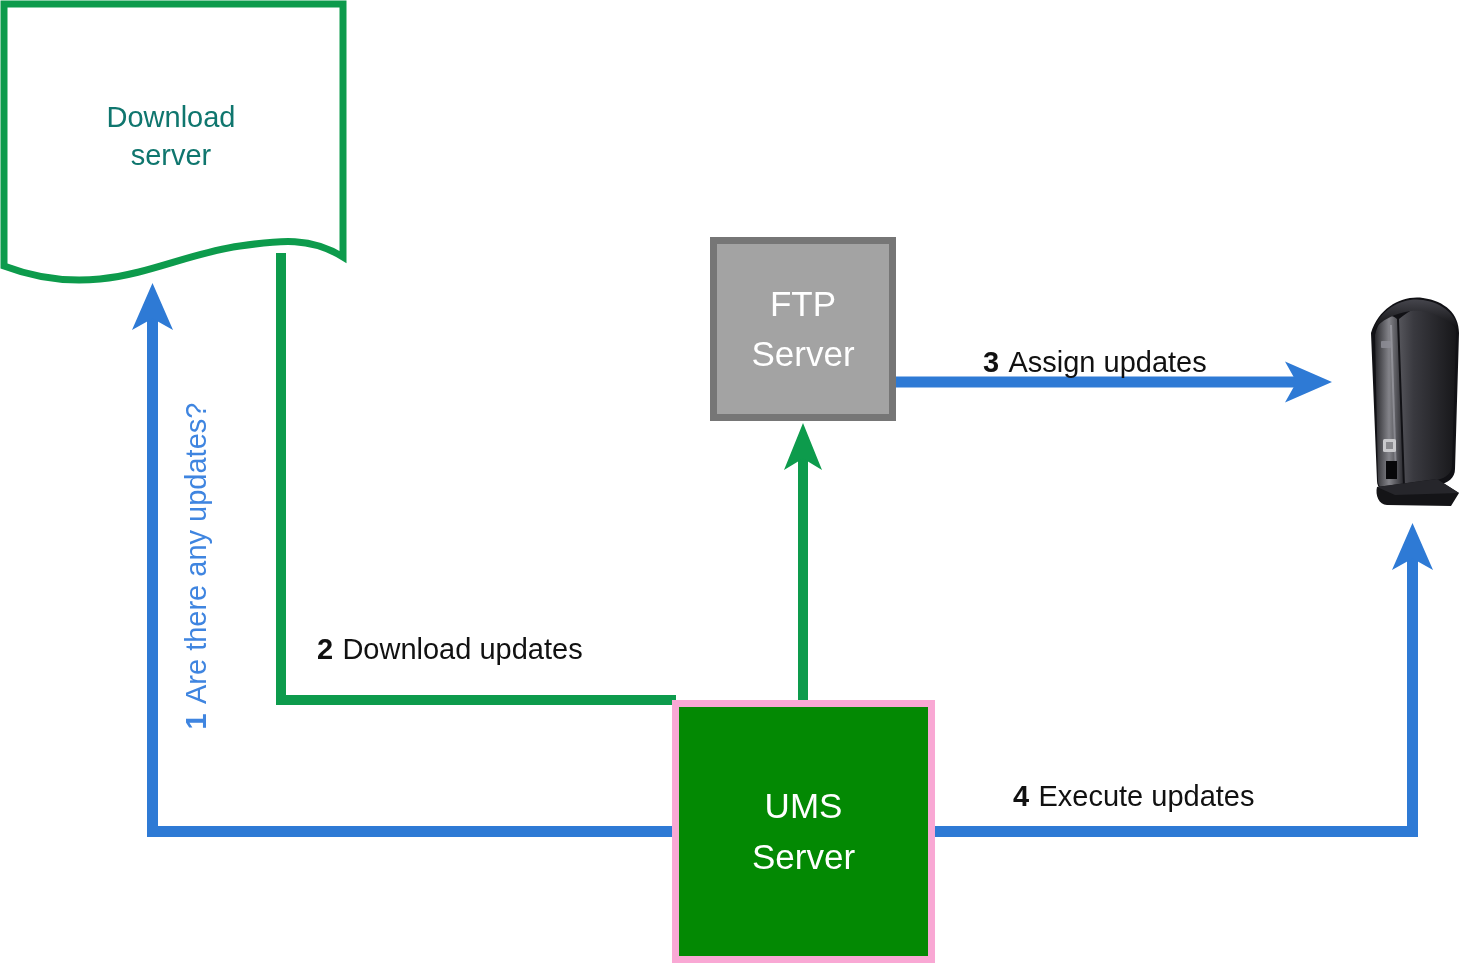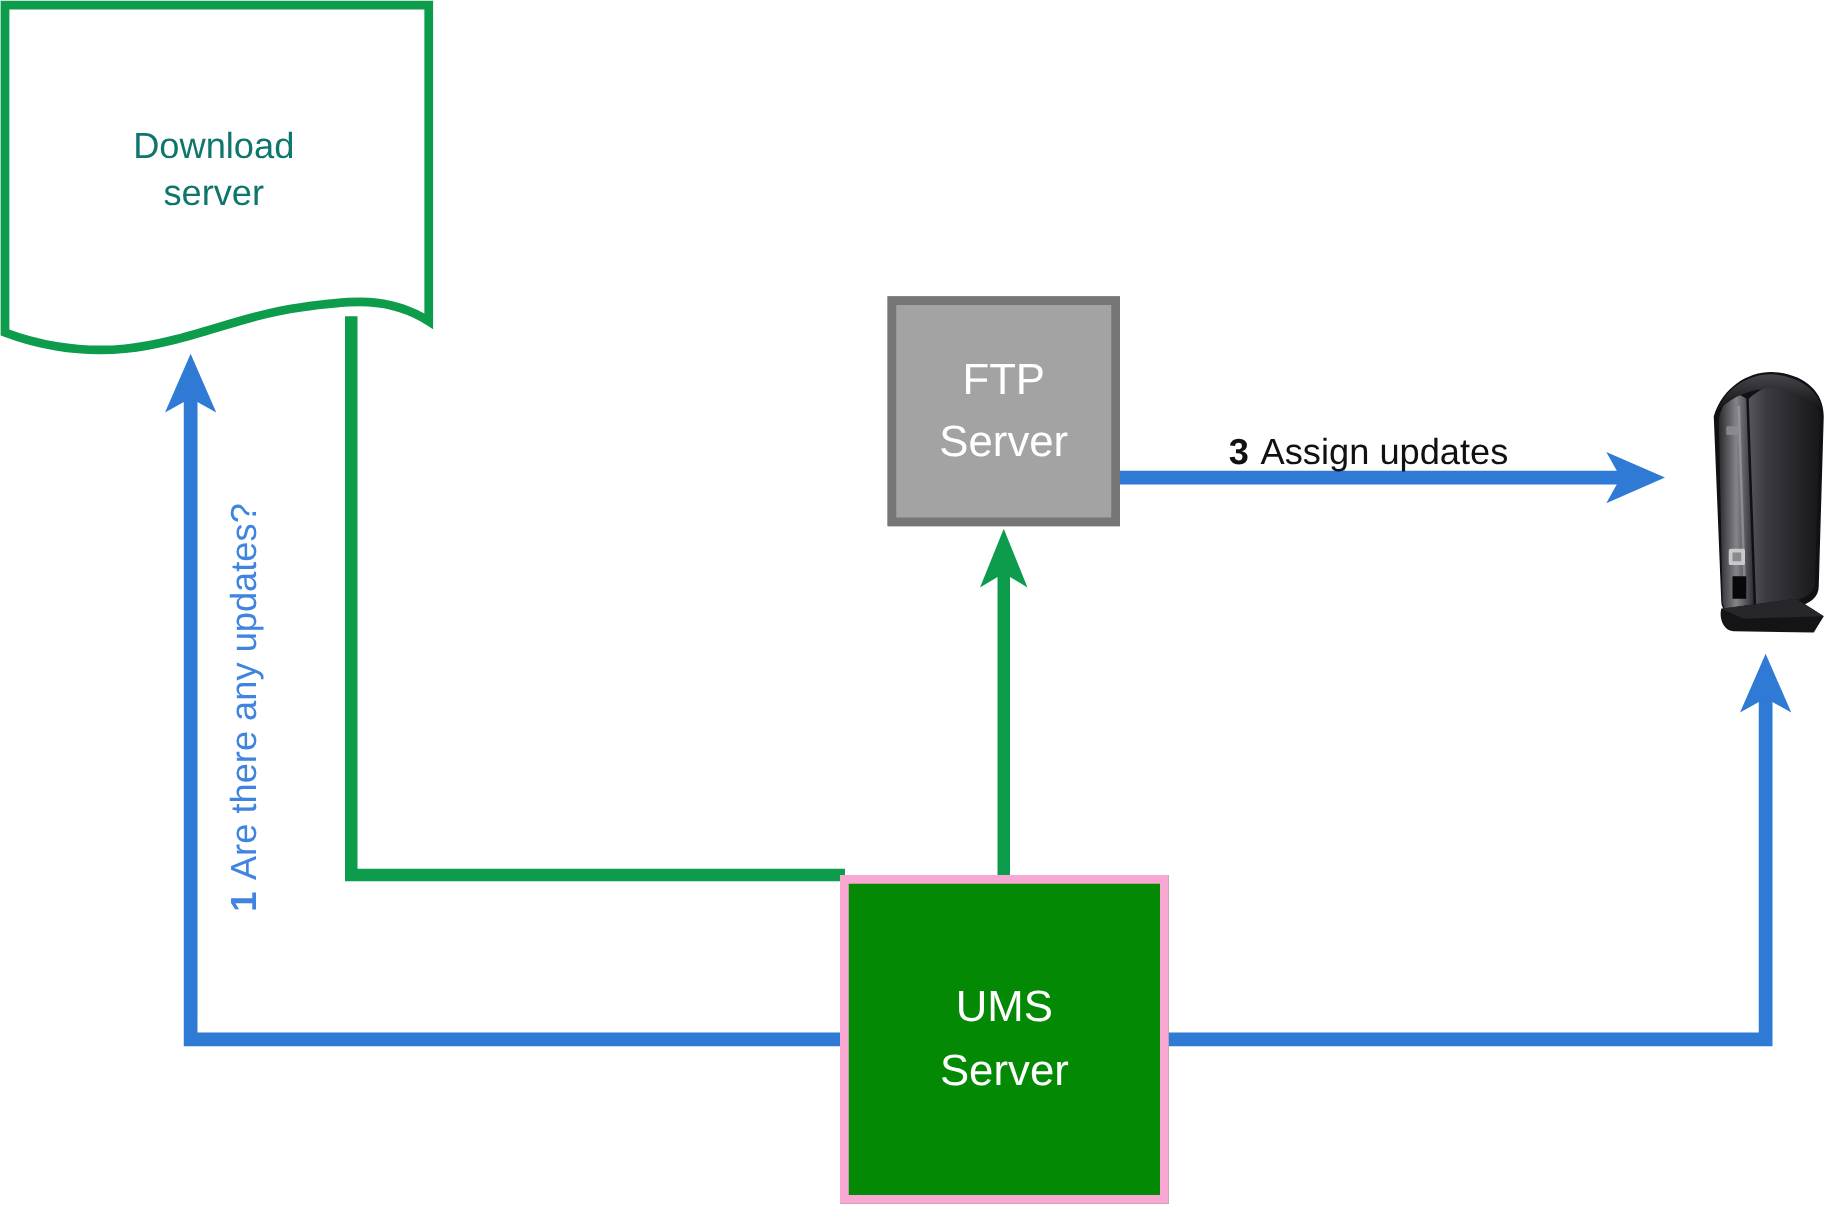--- a/index.html
+++ b/index.html
@@ -126,19 +126,25 @@
 
     <path d="M12,194 L72,186 L94,200 L86,213 L22,212 C14,212 10,202 12,194 Z" fill="#141417"></path>
     <path d="M12,194 L72,186 L94,200 L30,202 Z" fill="#26262b"></path>
   </svg>
 
   <div class="step-label step1">
     <span class="step-num">1</span>
       <span>Are there any updates?</span>
   </div>
 
+  <div class="step-label step2">
+    <span class="step-num">2</span><span>Download updates</span>
+  </div>
 
   <div class="step-label step3">
     <span class="step-num">3</span><span>Assign updates</span>
   </div>
 
+  <div class="step-label step4">
+    <span class="step-num">4</span><span>Execute updates</span>
+  </div>
 
 </div>
 
 </body></html>

